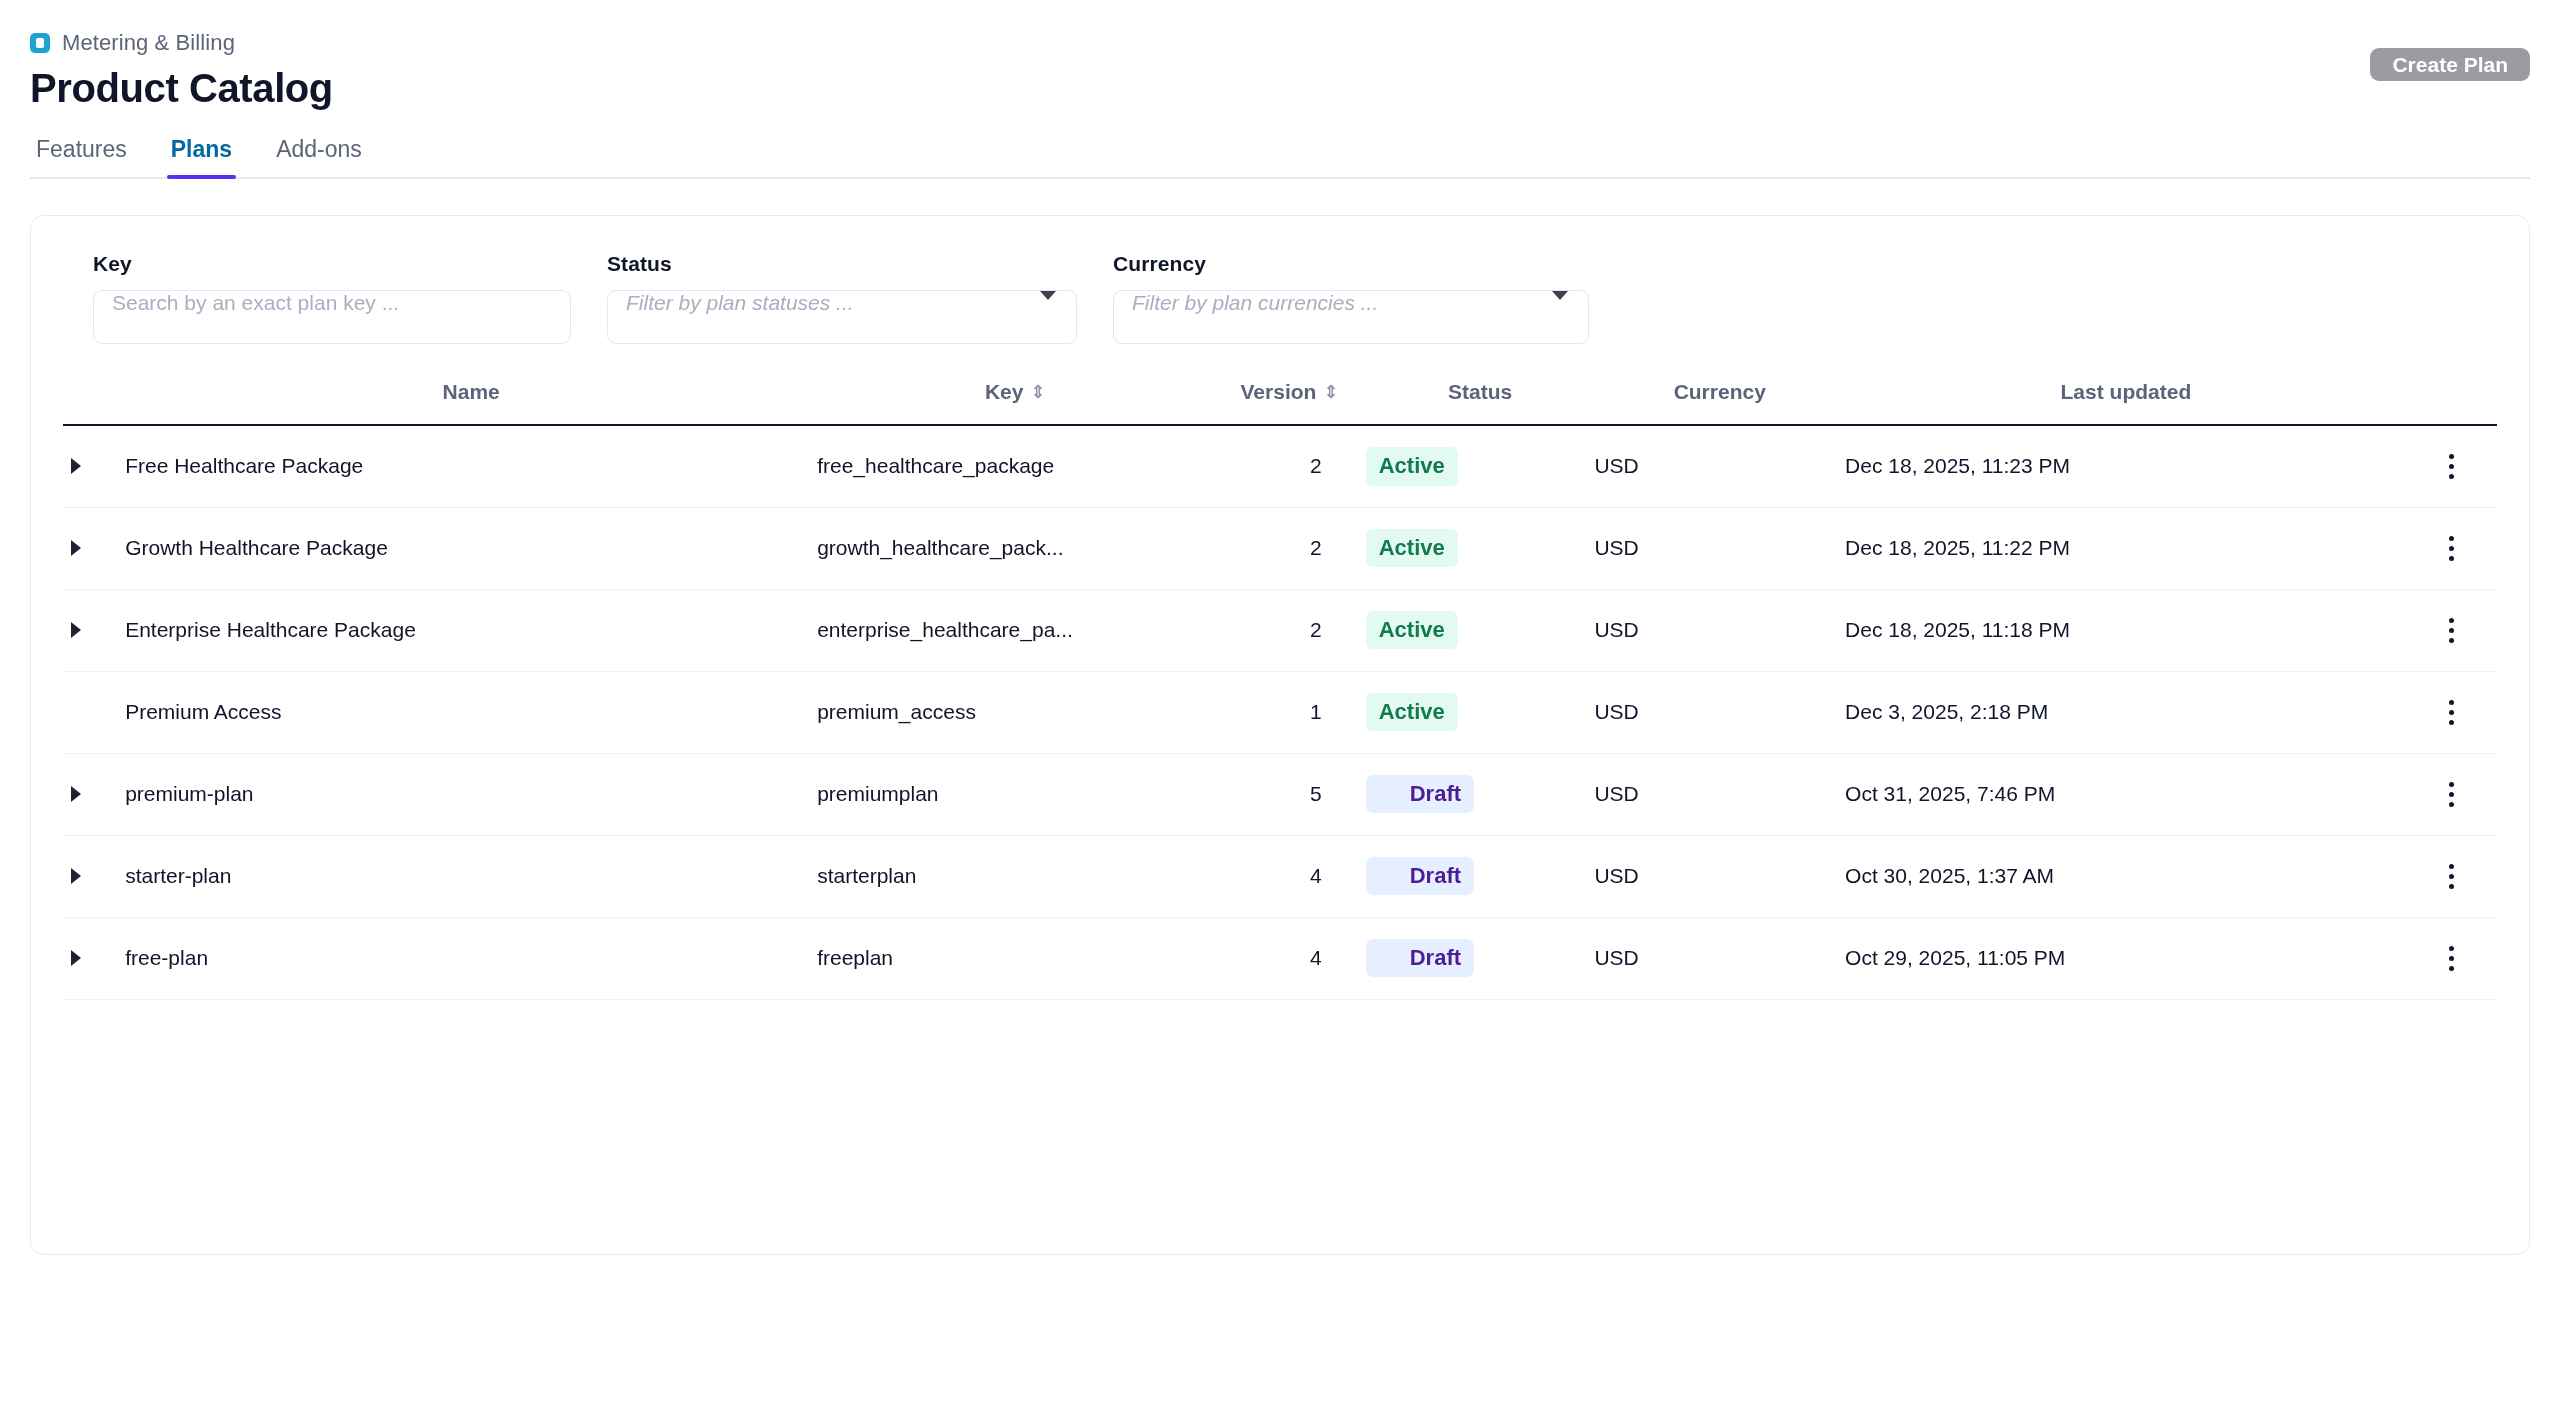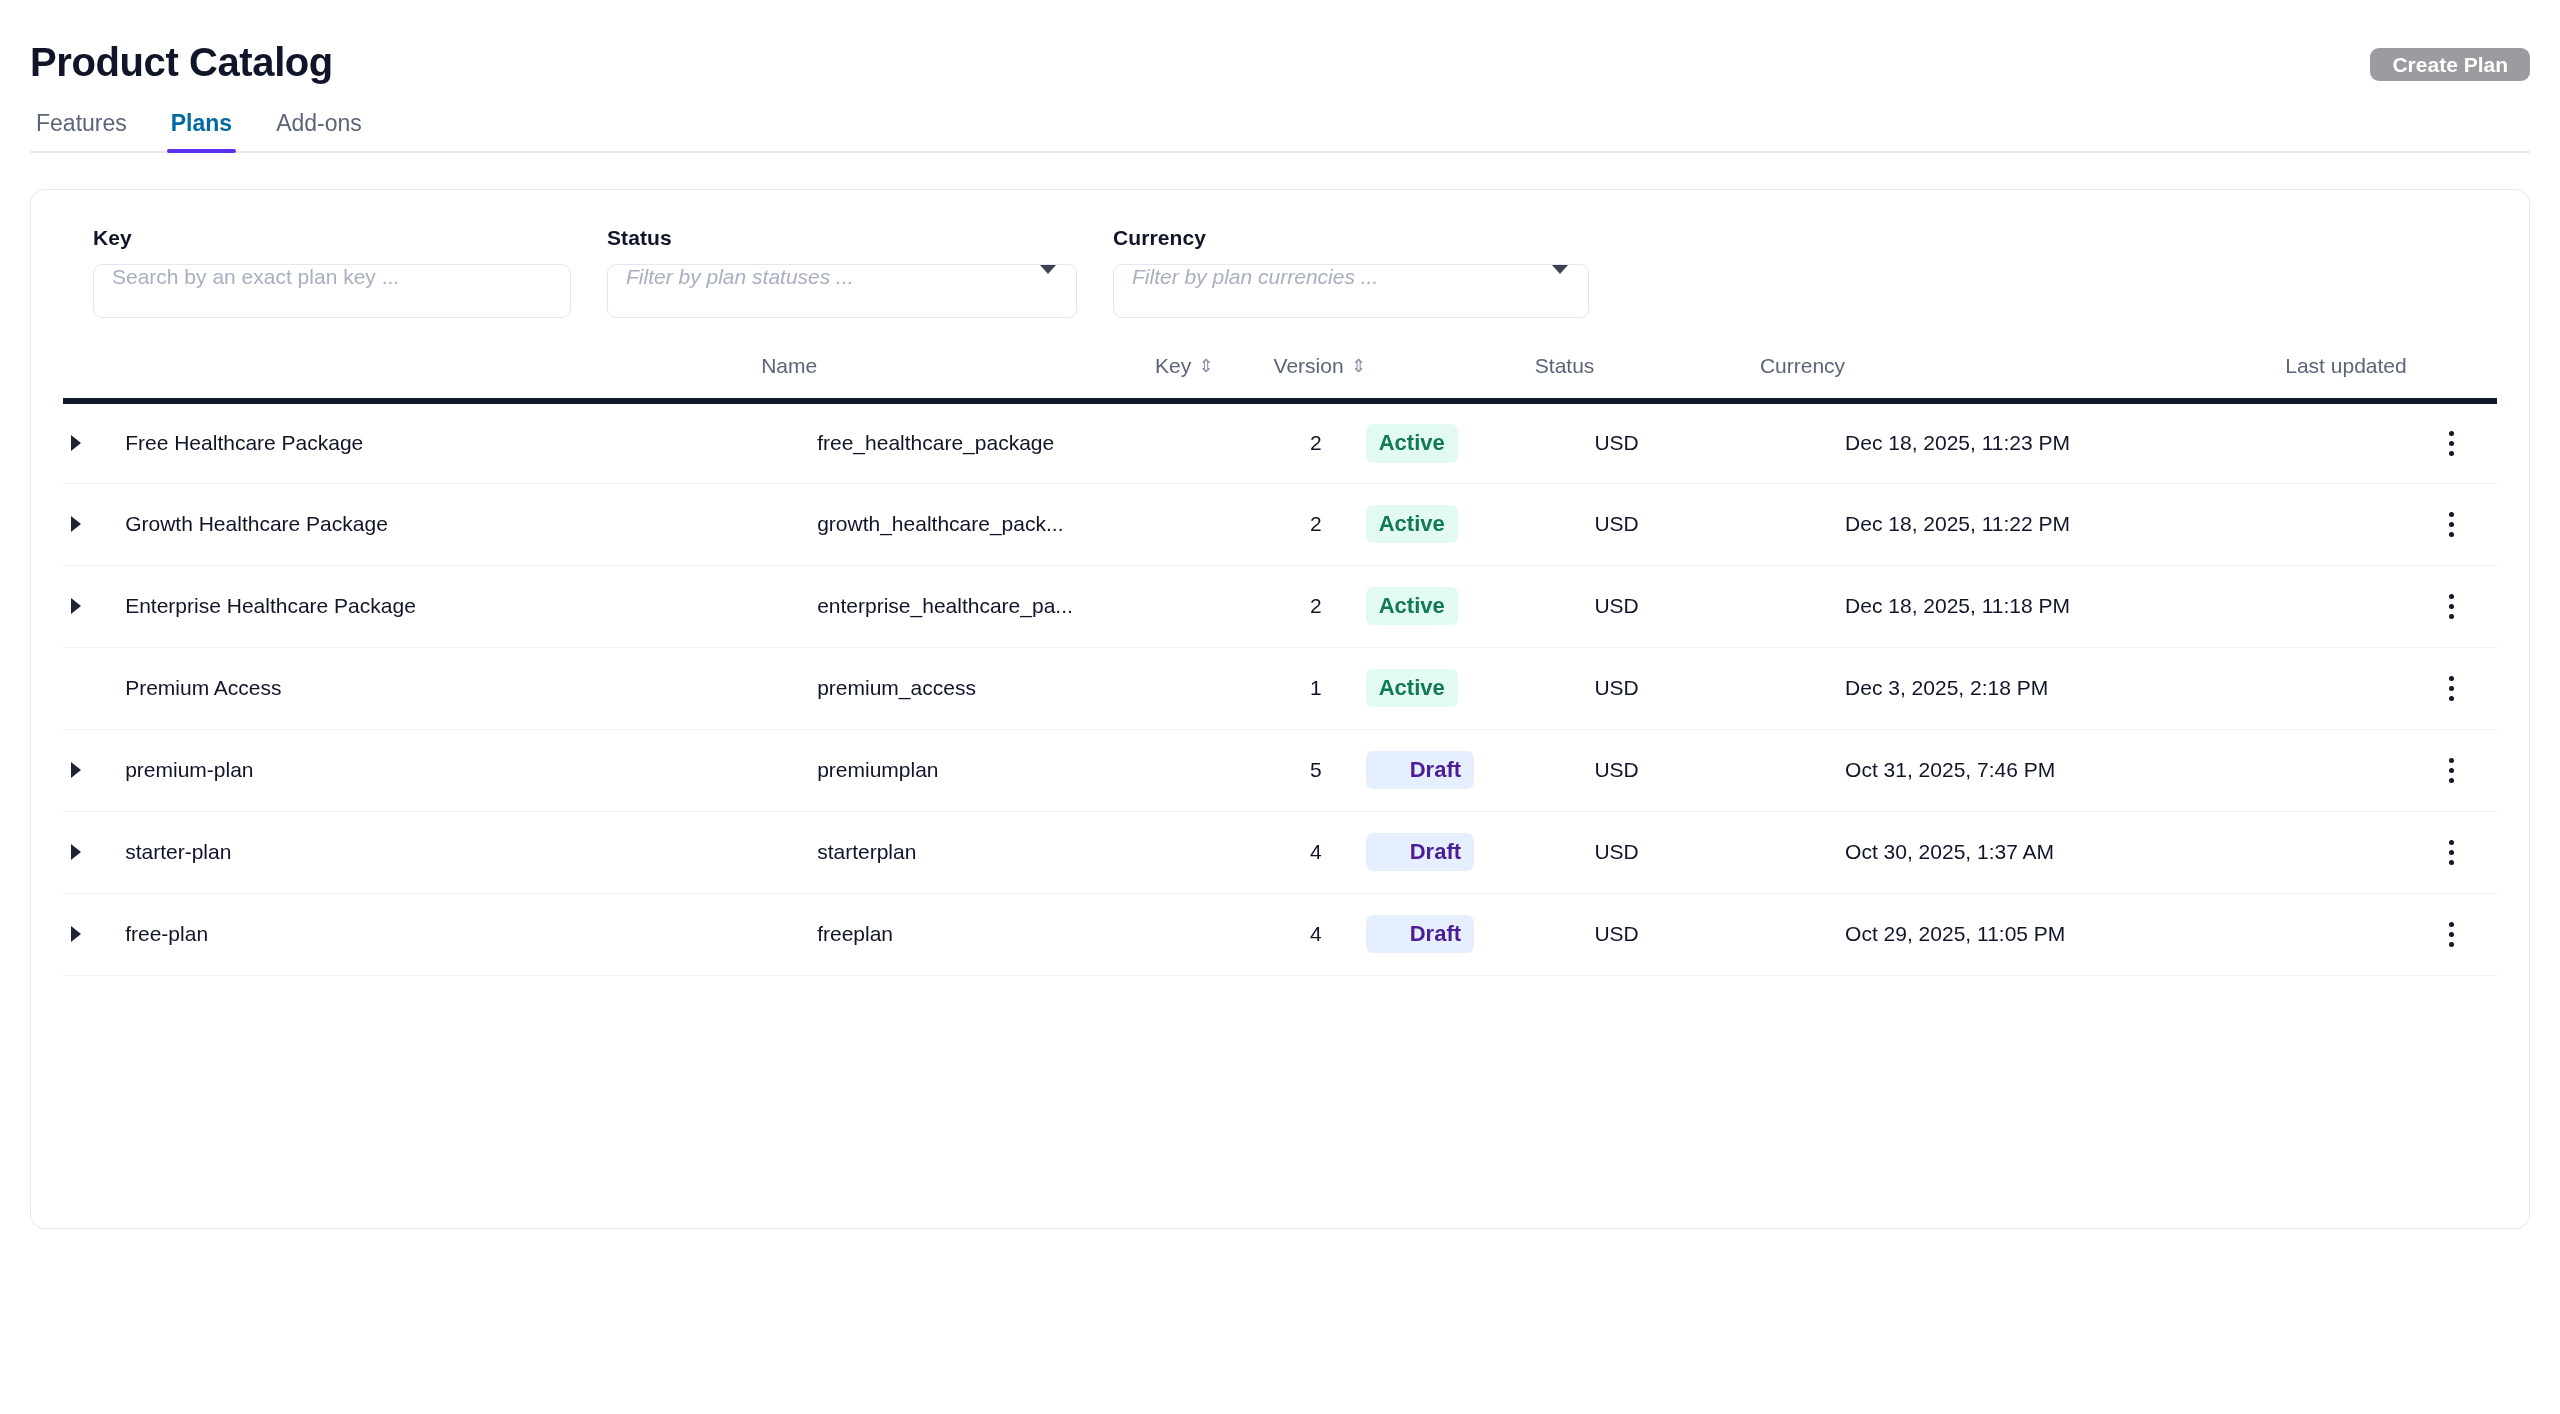--- a/index.html
+++ b/index.html
@@ -172,26 +172,26 @@
     right: 20px;
     width: 0; height: 0;
     border-left: 8px solid transparent;
     border-right: 8px solid transparent;
     border-top: 9px solid #3c4252;
   }
 
   
   .table { width: 100%; border-collapse: collapse; table-layout: fixed; }
   .table thead th {
-    text-align: right;
-    font-size: 21px;
-    font-weight: 400;
+    text-align: center;
+    font-size: 21px;
+    font-weight: 700;
     color: #5b6478;
     padding: 10px 0 20px 0;
-    border-bottom: 6px solid #0f172a;
+    border-bottom: 2px solid #0f172a;
     white-space: nowrap;
   }
   .th-sort { display: inline-flex; align-items: center; gap: 7px; }
   .sort-glyph { font-size: 18px; color: #8a92a6; line-height: 1; }
 
   .col-exp  { width: 62px; }
   .col-name { width: 690px; }
   .col-key  { width: 395px; }
   .col-ver  { width: 152px; }
   .col-stat { width: 228px; }
@@ -320,20 +320,26 @@
     border-bottom: 2.5px solid #1f3fe0;
     transform: rotate(45deg) translate(-3px,-3px);
   }
 </style>
 </head>
 <body>
 
 <div class="page">
 
   <div class="header">
+    <div class="breadcrumb">
+      <span class="brand-icon">
+          <i></i>
+        </span>
+      <span class="breadcrumb-label">Metering &amp; Billing</span>
+    </div>
     <h1 class="page-title">Product Catalog</h1>
     <button class="create-plan-btn">Create Plan</button>
   </div>
 
   <div class="tabs">
     <button class="tab">Features</button>
     <button class="tab active">Plans</button>
     <button class="tab">Add-ons</button>
   </div>
 

